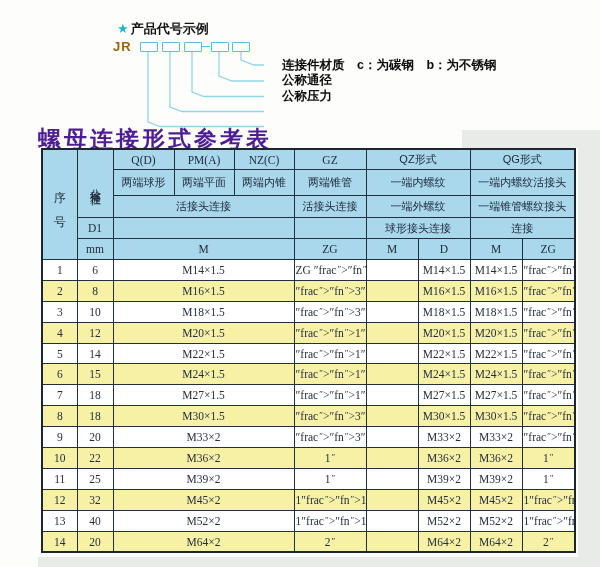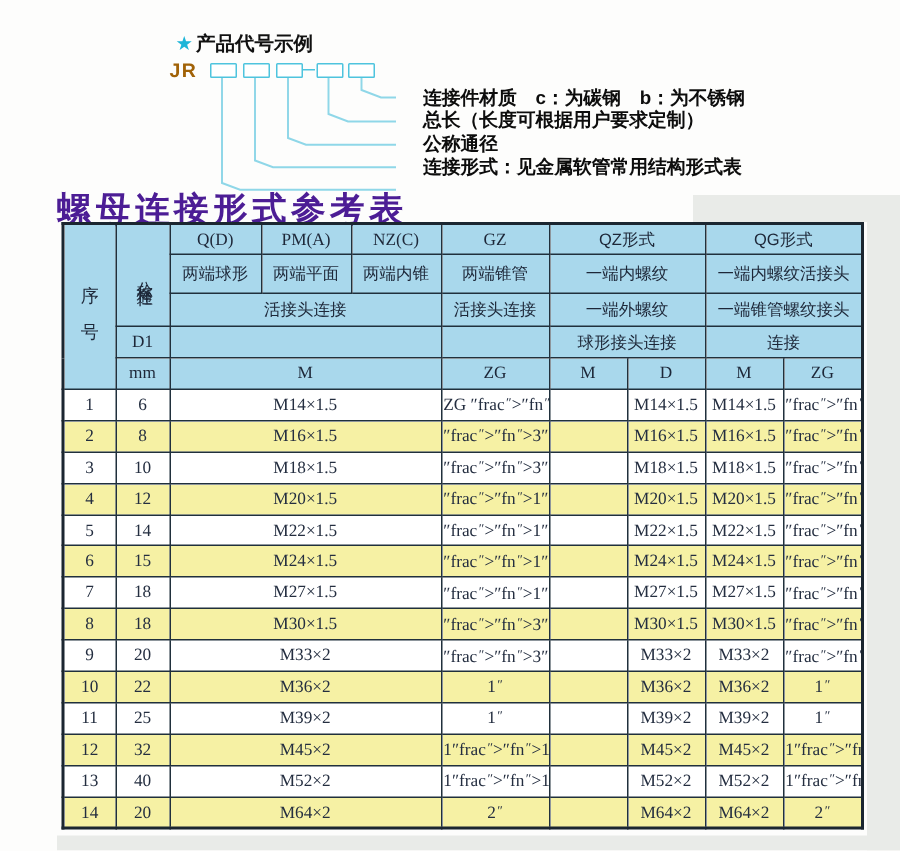--- a/index.html
+++ b/index.html
@@ -86,23 +86,22 @@
       <polyline points="241,52 241,60 254,65 264,65"></polyline>
       <polyline points="219,52 219,76 232,81 264,81"></polyline>
       <polyline points="192,52 192,92 204,96.5 264,96.5"></polyline>
       <polyline points="170,52 170,107 182,111.5 264,111.5"></polyline>
       <polyline points="148,52 148,122 160,126.5 264,126.5"></polyline>
     </g>
   </svg>
 
   <div class="dlabels">
     <div class="dlabel">连接件材质　c：为碳钢　b：为不锈钢</div>
-    <div class="dlabel">总长（长度可根据用户要求定制）</div>
     <div class="dlabel">公称通径</div>
-    <div class="dlabel">连接形式：见金属软管常用结构形式表</div>
+    <div class="dlabel">公称压力</div>
   </div>
 </div>
 
 <div class="section-title">螺母连接形式参考表</div>
 
 <table class="ref">
   <colgroup>
     <col style="width:35px">
       <col style="width:36px">
     <col style="width:61px">

